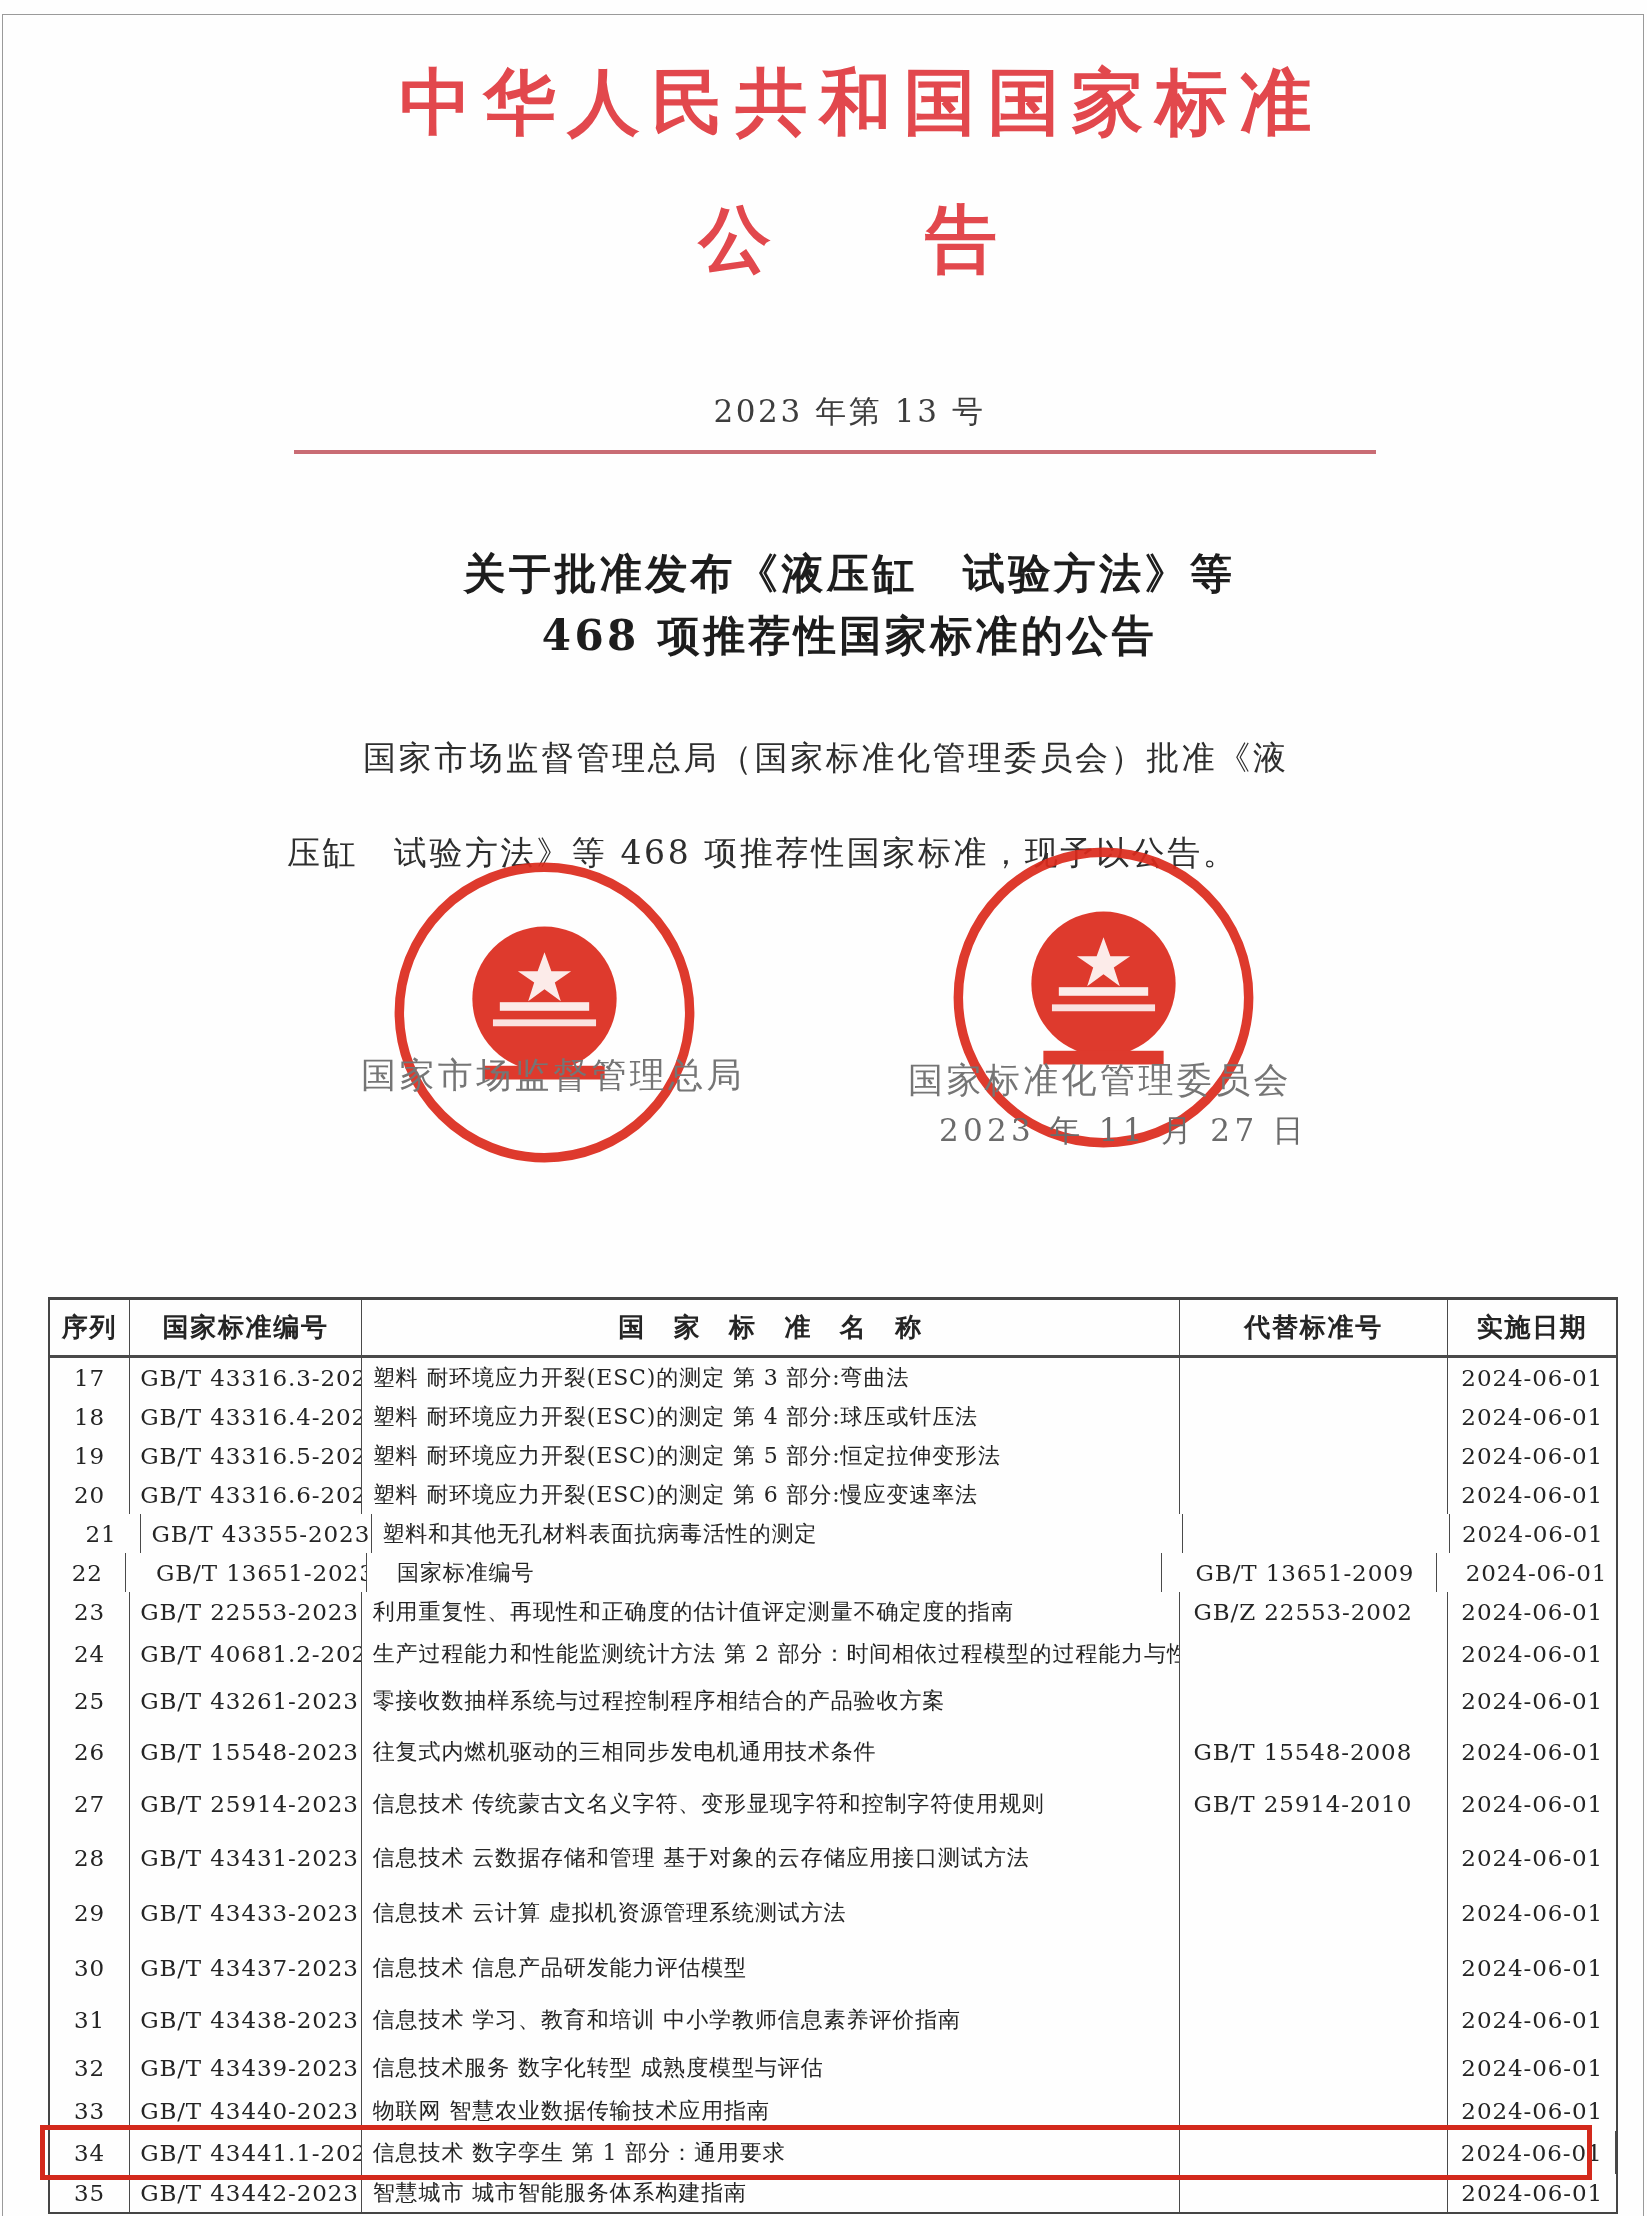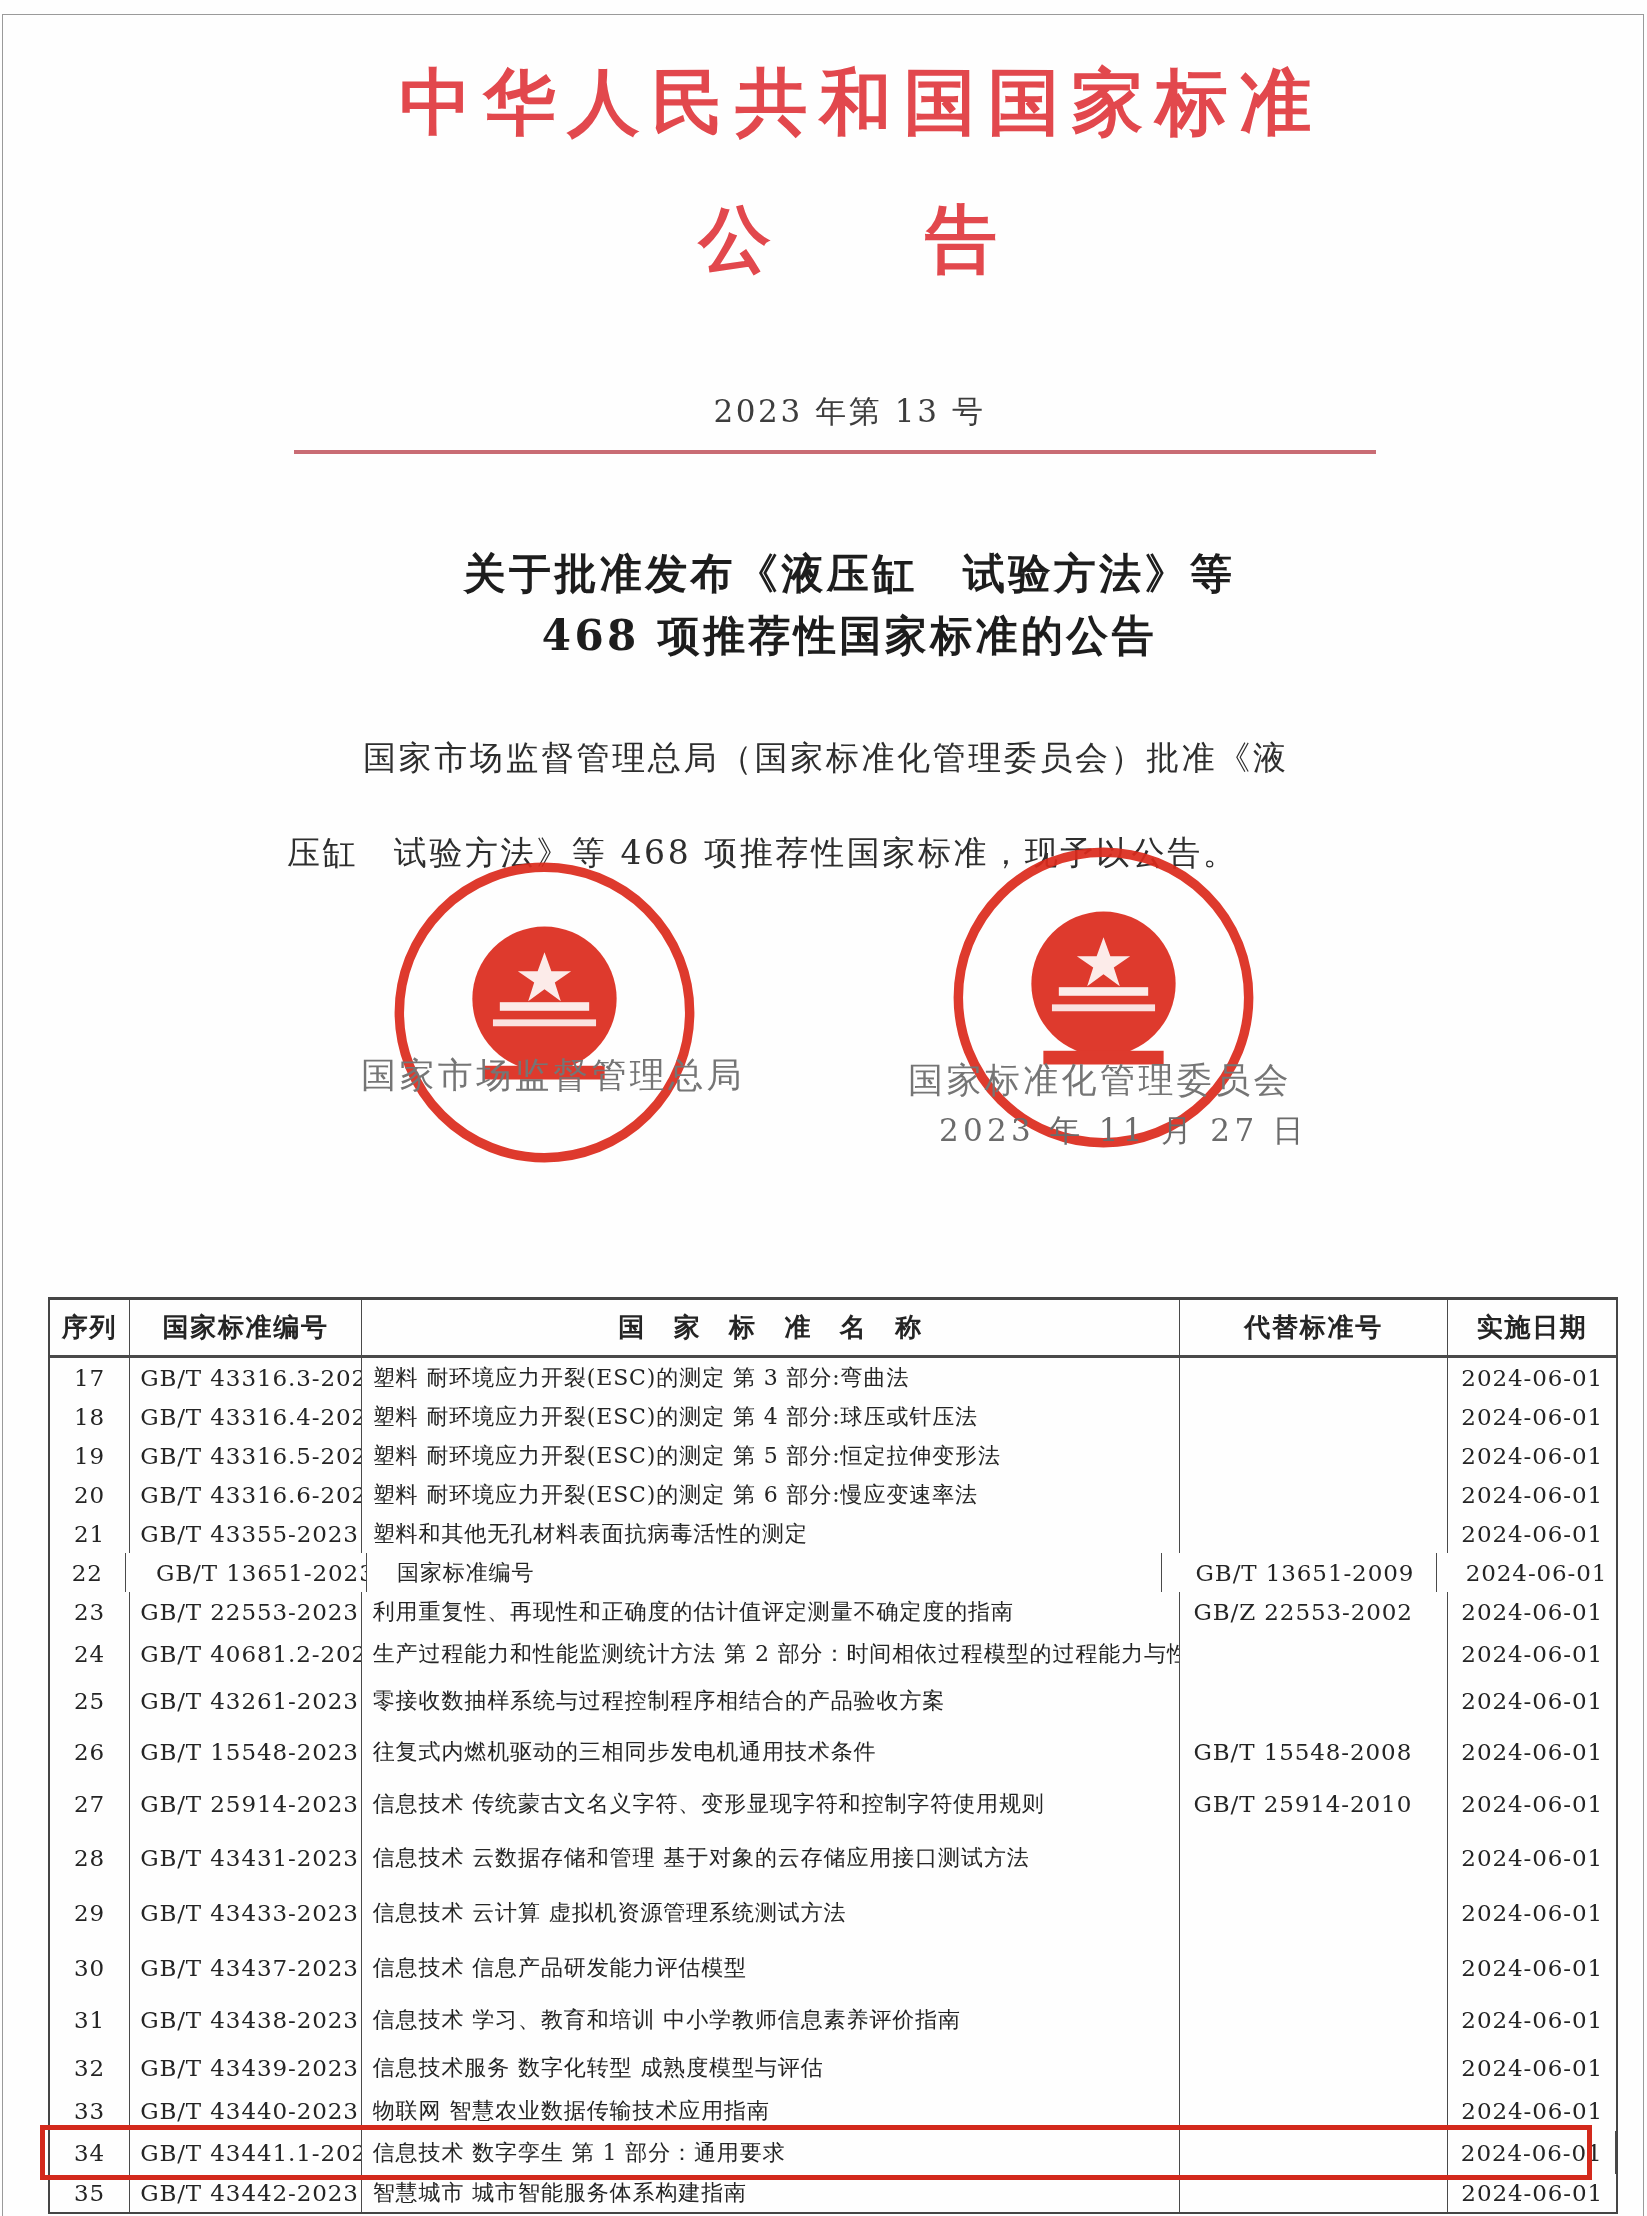--- a/index.html
+++ b/index.html
@@ -146,21 +146,21 @@
           <div class="c c4"></div>
           <div class="c c5">2024-06-01</div>
         </div>
         <div class="t-row" style="height: 39px;">
           <div class="c c1">20</div>
           <div class="c c2">GB/T 43316.6-2023</div>
           <div class="c c3">塑料 耐环境应力开裂(ESC)的测定 第 6 部分:慢应变速率法</div>
           <div class="c c4"></div>
           <div class="c c5">2024-06-01</div>
         </div>
-        <div class="t-row" style="height: 39px;">
+        <div class="t-row" style="height: 39px; padding-left: 12px;">
           <div class="c c1">21</div>
           <div class="c c2">GB/T 43355-2023</div>
           <div class="c c3">塑料和其他无孔材料表面抗病毒活性的测定</div>
           <div class="c c4"></div>
           <div class="c c5">2024-06-01</div>
         </div>
         <div class="t-row" style="height: 39px; gap: 20px;">
           <div class="c c1">22</div>
           <div class="c c2">GB/T 13651-2023</div>
           <div class="c c3">国家标准编号</div>

